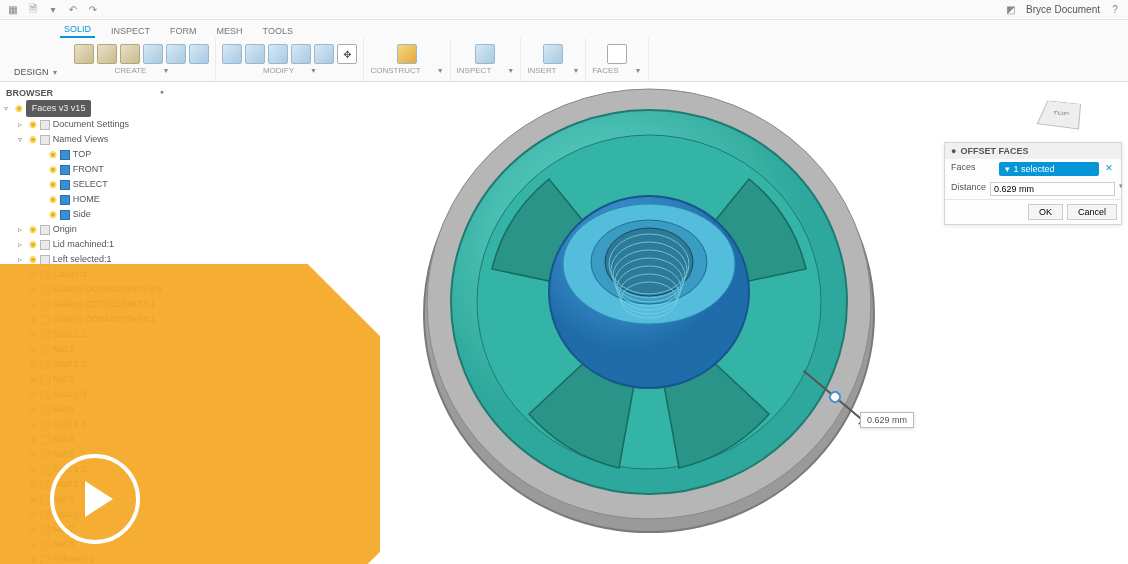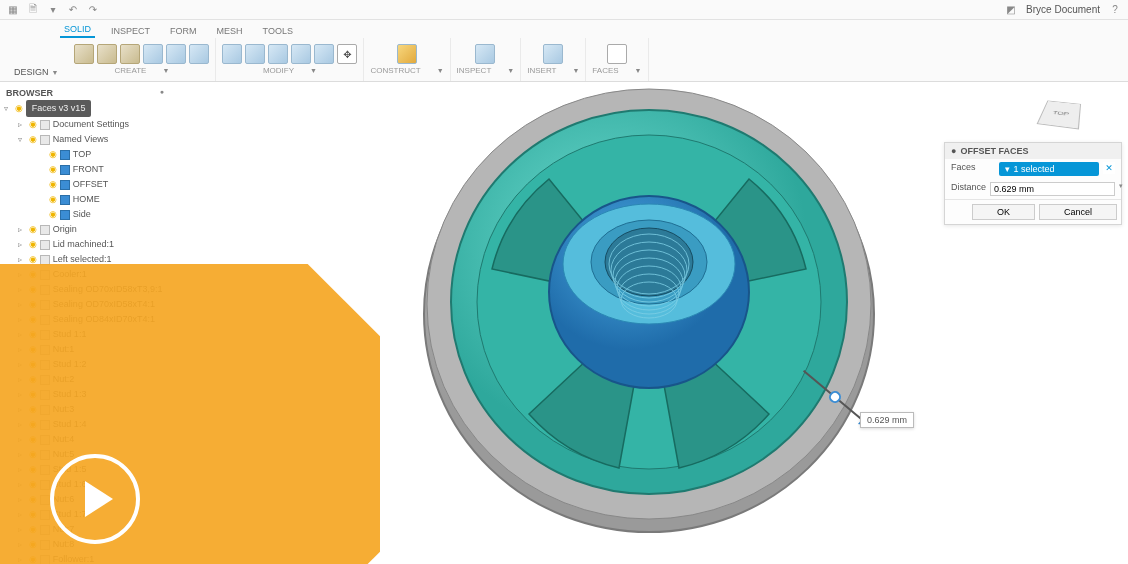--- a/index.html
+++ b/index.html
@@ -32,21 +32,21 @@
 .viewcube { position: absolute; top: 12px; right: 36px; width: 50px; height: 50px; }
 .viewcube .cube-top { width:38px; height:38px; background:#eee; border:1px solid #bbb; font-size:8px; display:flex; align-items:center; justify-content:center; color:#777; transform: perspective(120px) rotateX(50deg) rotateZ(10deg); }
 .panel { position: absolute; top: 60px; right: 6px; width: 178px; background: #fdfdfd; border: 1px solid #d5d5d5; box-shadow: 0 1px 4px rgba(0,0,0,0.1); font-size: 9px; }
 .panel-title { background: #f0f0f0; padding: 3px 6px; font-weight: bold; display:flex; align-items:center; gap:4px;}
 .panel-row { display: flex; align-items: flex-start; padding: 3px 6px; gap: 4px; }
 .panel-label { width: 44px; color: #555; }
 .sel-chip { background:#0696d7; color:#fff; padding:2px 6px; border-radius:2px; font-size:9px; flex:1; display:flex; align-items:center; gap:4px;}
 .sel-x { background:#fff; color:#0696d7; width:12px; height:12px; font-size:9px; display:flex; align-items:center; justify-content:center;}
 .panel-input { flex:1; border:1px solid #ccc; padding:1px 3px; font-size:9px; }
 .panel-foot { display:flex; justify-content:flex-end; gap:4px; padding:4px; border-top:1px solid #e5e5e5;}
-.panel-btn { border:1px solid #ccc; background:#f5f5f5; padding:2px 24px; font-size:9px; cursor:pointer;}
+.panel-btn { border:1px solid #ccc; background:#f5f5f5; padding:2px 10px; font-size:9px; cursor:pointer;}
 .tooltip-box { position:absolute; top:330px; left:690px; background:#fff; border:1px solid #bbb; padding:2px 6px; font-size:9px; box-shadow:0 1px 3px rgba(0,0,0,0.15);}
 .play-overlay { position:absolute; bottom:0; left:0; width:380px; height:300px; overflow:hidden; z-index:5; pointer-events:none;}
 .play-tri { position:absolute; left:-140px; bottom:-140px; width:520px; height:520px; background:#f5a623; transform:rotate(45deg); opacity:0.92;}
 .play-circle { position:absolute; left:50px; bottom:20px; width:90px; height:90px; border:4px solid #fff; border-radius:50%; display:flex; align-items:center; justify-content:center; pointer-events:auto; cursor:pointer;}
 .play-arrow { width:0; height:0; border-left:28px solid #fff; border-top:18px solid transparent; border-bottom:18px solid transparent; margin-left:8px;}
 .part-svg { position:absolute; left:50%; top:46%; transform:translate(-50%,-50%); }
 .drag-arrow { position:absolute; top:300px; left:620px; transform:rotate(40deg);}
 .caret{font-size:7px;color:#888}
 </style>
 </head>
@@ -180,21 +180,21 @@
           <div class="tree-row" style="--indent: 34px;">
             <span class="expand"></span>
             <span class="bulb">◉</span>
             <span class="node-icon view"></span>
             <span>FRONT</span>
           </div>
           <div class="tree-row" style="--indent: 34px;">
             <span class="expand"></span>
             <span class="bulb">◉</span>
             <span class="node-icon view"></span>
-            <span>OFFSET</span>
+            <span>SELECT</span>
           </div>
           <div class="tree-row" style="--indent: 34px;">
             <span class="expand"></span>
             <span class="bulb">◉</span>
             <span class="node-icon view"></span>
             <span>HOME</span>
           </div>
           <div class="tree-row" style="--indent: 34px;">
             <span class="expand"></span>
             <span class="bulb">◉</span>

